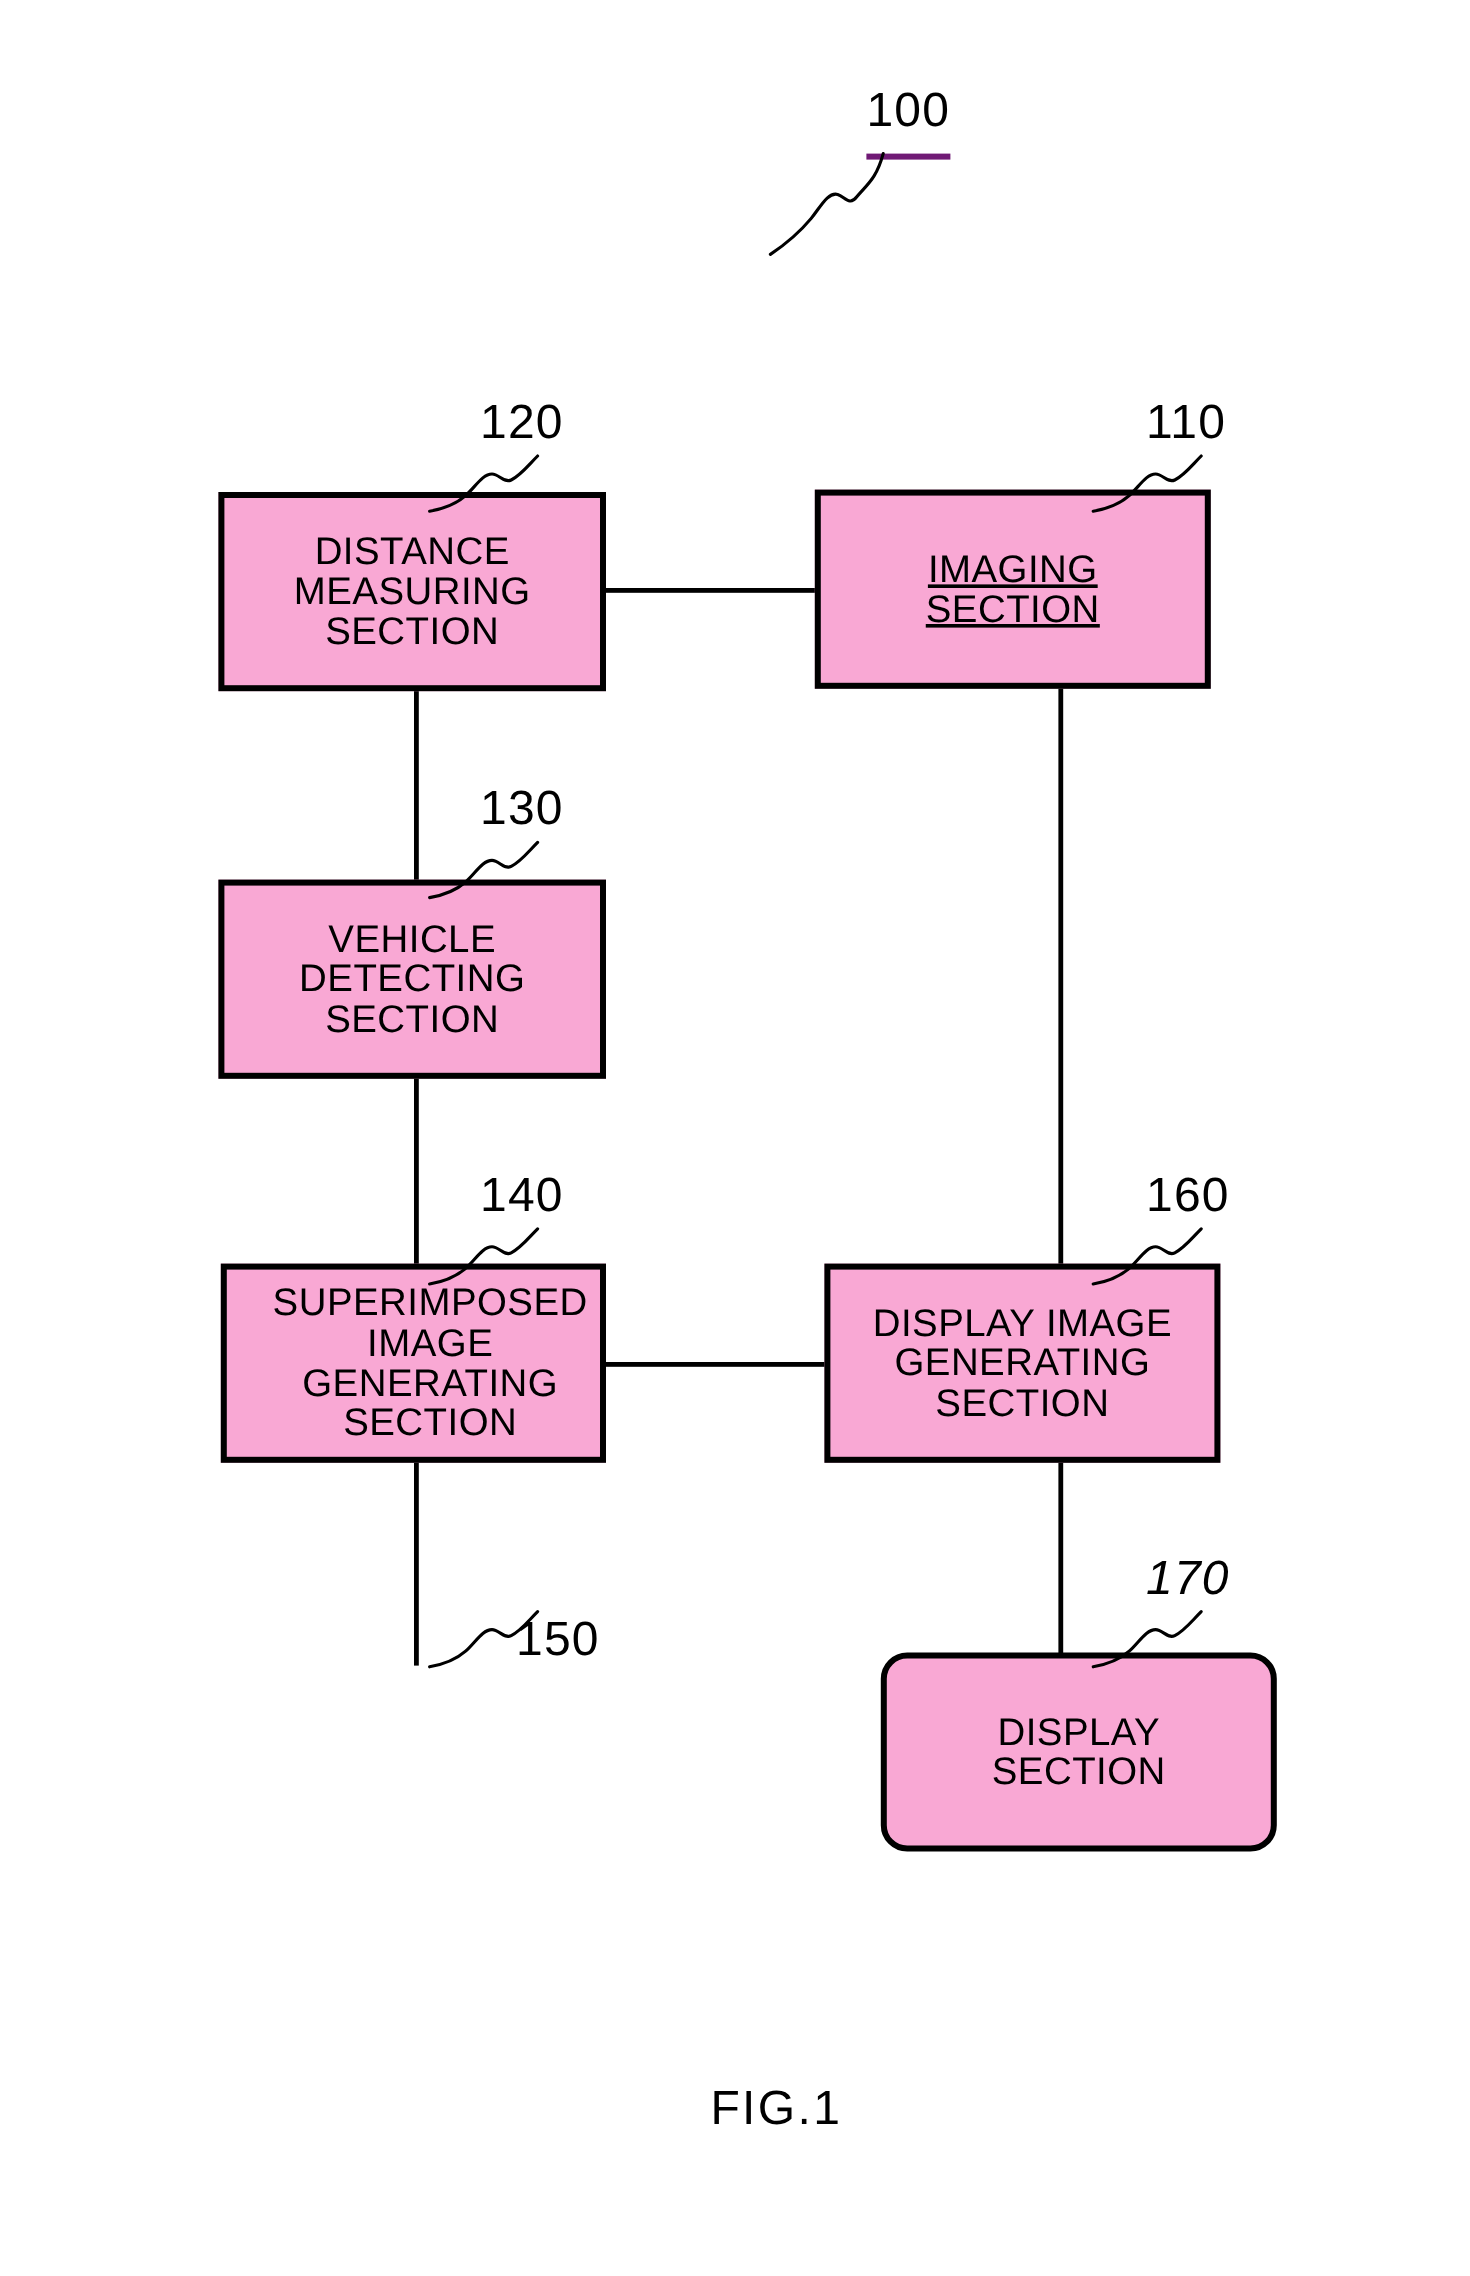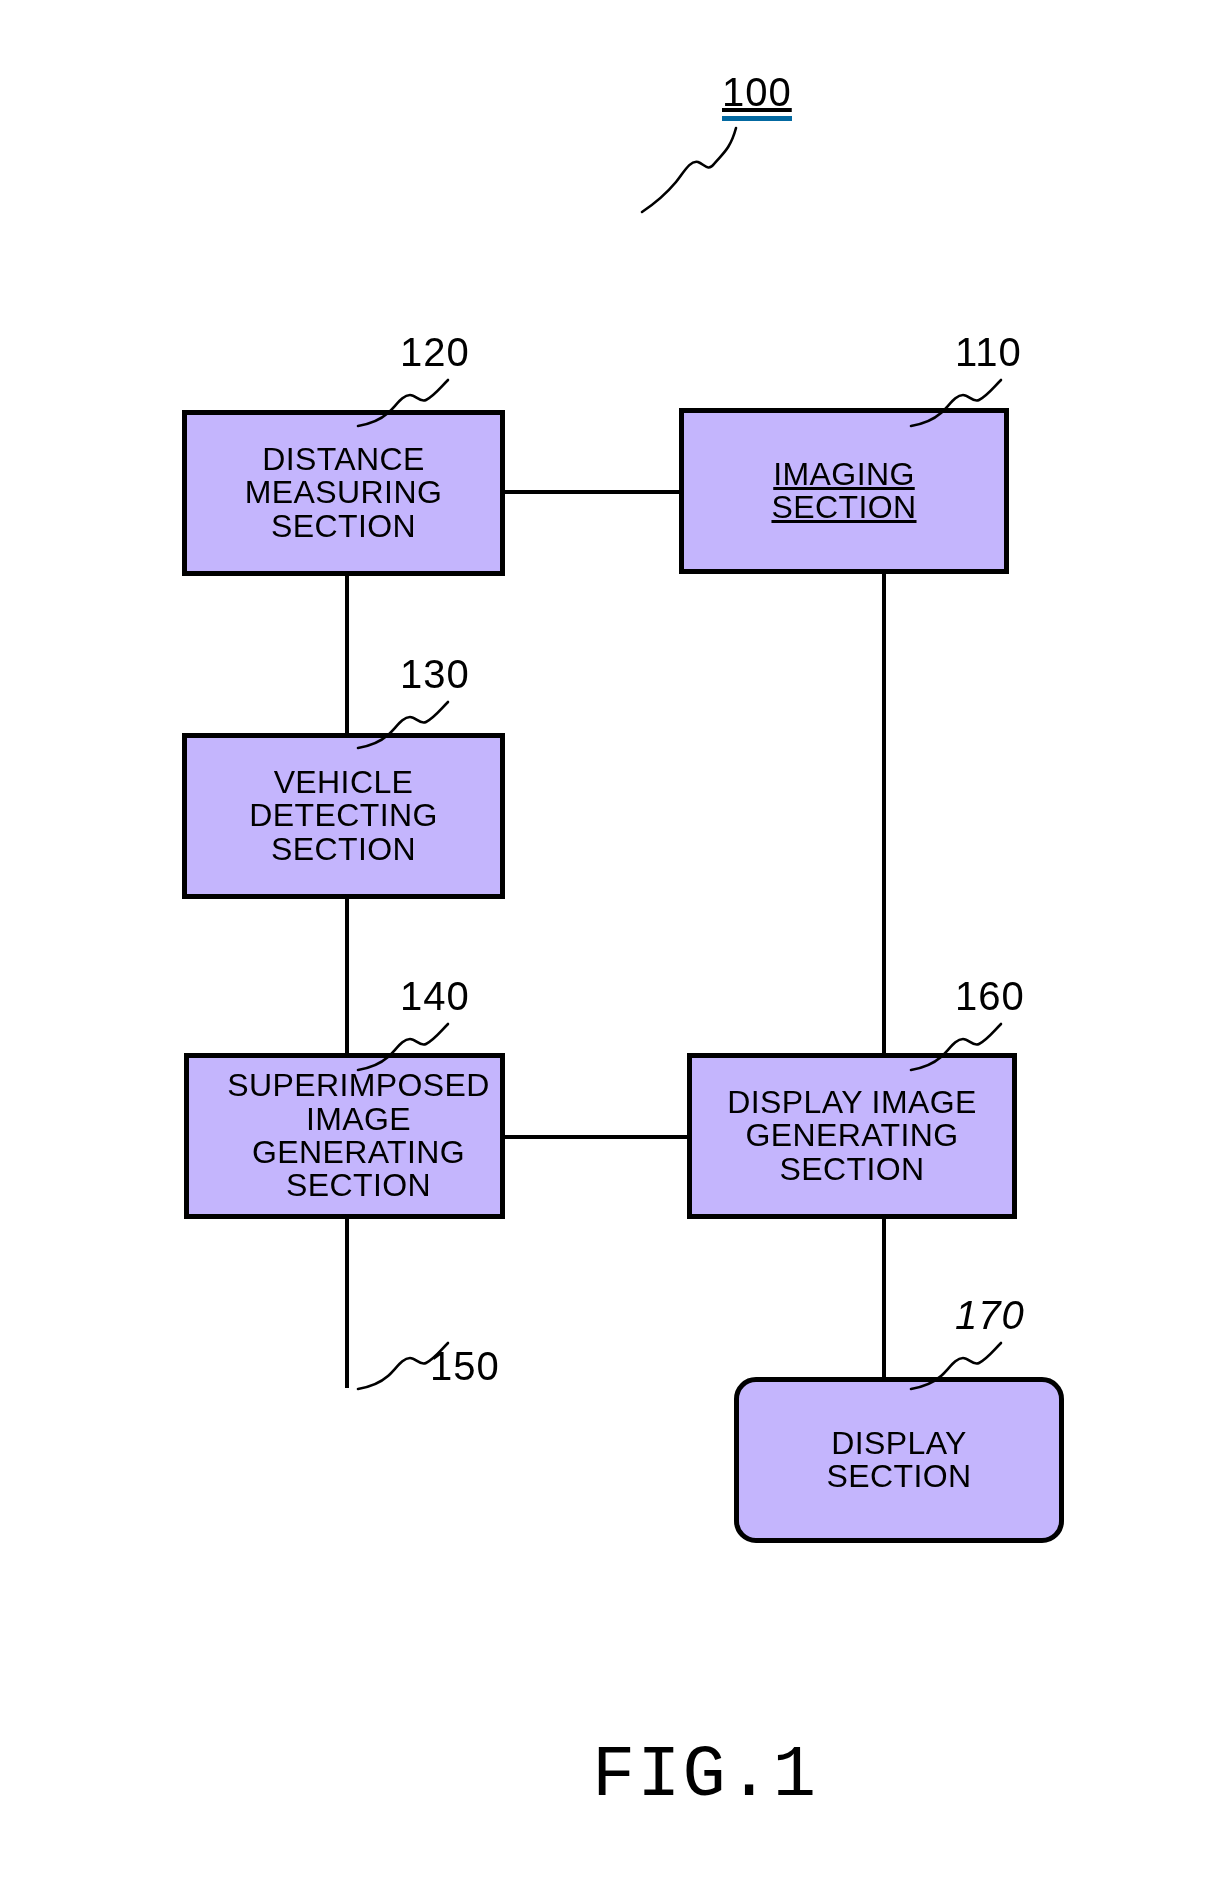--- a/index.html
+++ b/index.html
@@ -18,21 +18,21 @@
   #figure-canvas {
     position: absolute;
     left: 0; top: 0;
     width: 1225px;
     height: 1897px;
   }
   .box {
     position: absolute;
     box-sizing: border-box;
     border: 5px solid #000000;
-    background: #c4b5fd;
+    background: #f9a8d4;
     display: flex;
     align-items: center;
     justify-content: center;
     text-align: center;
     z-index: 3;
   }
   .box-thick {
     border-width: 8px;
   }
   .box-label {
@@ -45,23 +45,22 @@
   .ref-num {
     position: absolute;
     font-size: 40px;
     line-height: 1;
     letter-spacing: 1px;
     font-family: "Liberation Sans", sans-serif;
     z-index: 4;
     white-space: nowrap;
   }
   .ref-num.underlined {
-    border-bottom: 5px solid #0369a1;
-    padding-bottom: 4px;
-    text-decoration: underline;
+    border-bottom: 5px solid #701a75;
+    padding-bottom: 16px;
   }
   .connector-h {
     position: absolute;
     height: 4px;
     background: #000000;
     z-index: 1;
   }
   .connector-v {
     position: absolute;
     width: 4px;
@@ -74,23 +73,23 @@
     overflow: visible;
   }
   .leader path {
     fill: none;
     stroke: #000000;
     stroke-width: 2.6;
     stroke-linecap: round;
   }
   .fig-caption {
     position: absolute;
-    font-size: 72px;
+    font-size: 40px;
     letter-spacing: 2px;
-    font-family: Liberation Mono, monospace;
+    font-family: Liberation Sans, sans-serif;
     white-space: nowrap;
   }
 </style>
 </head>
 <body>
 
 <div id="figure-canvas">
 
   <div class="ref-num underlined" style="left:722px; top:72px;">100</div>
 

